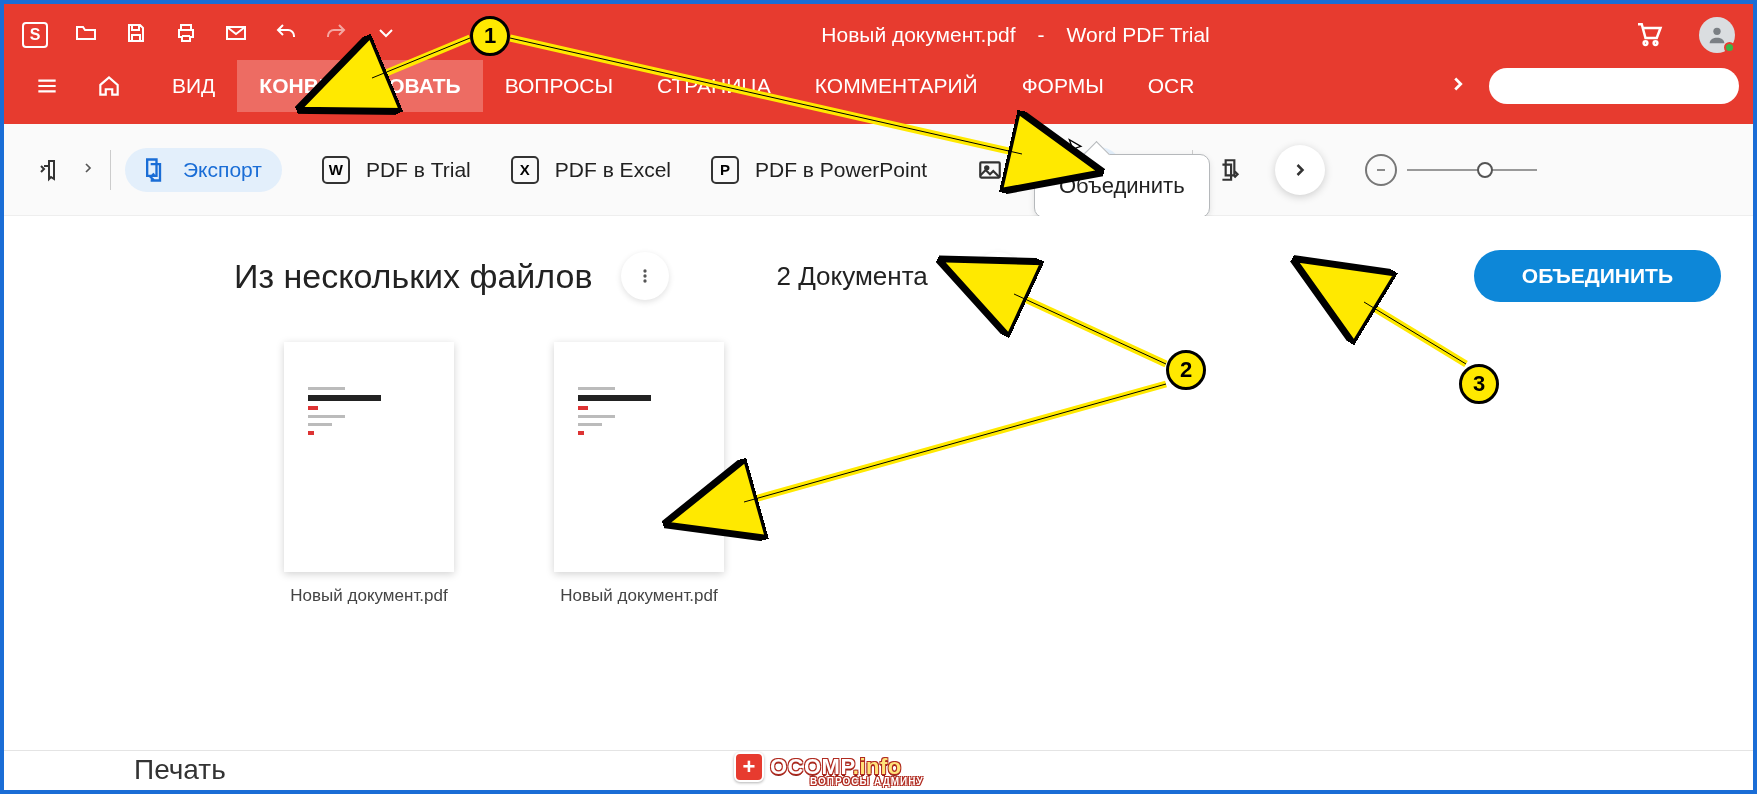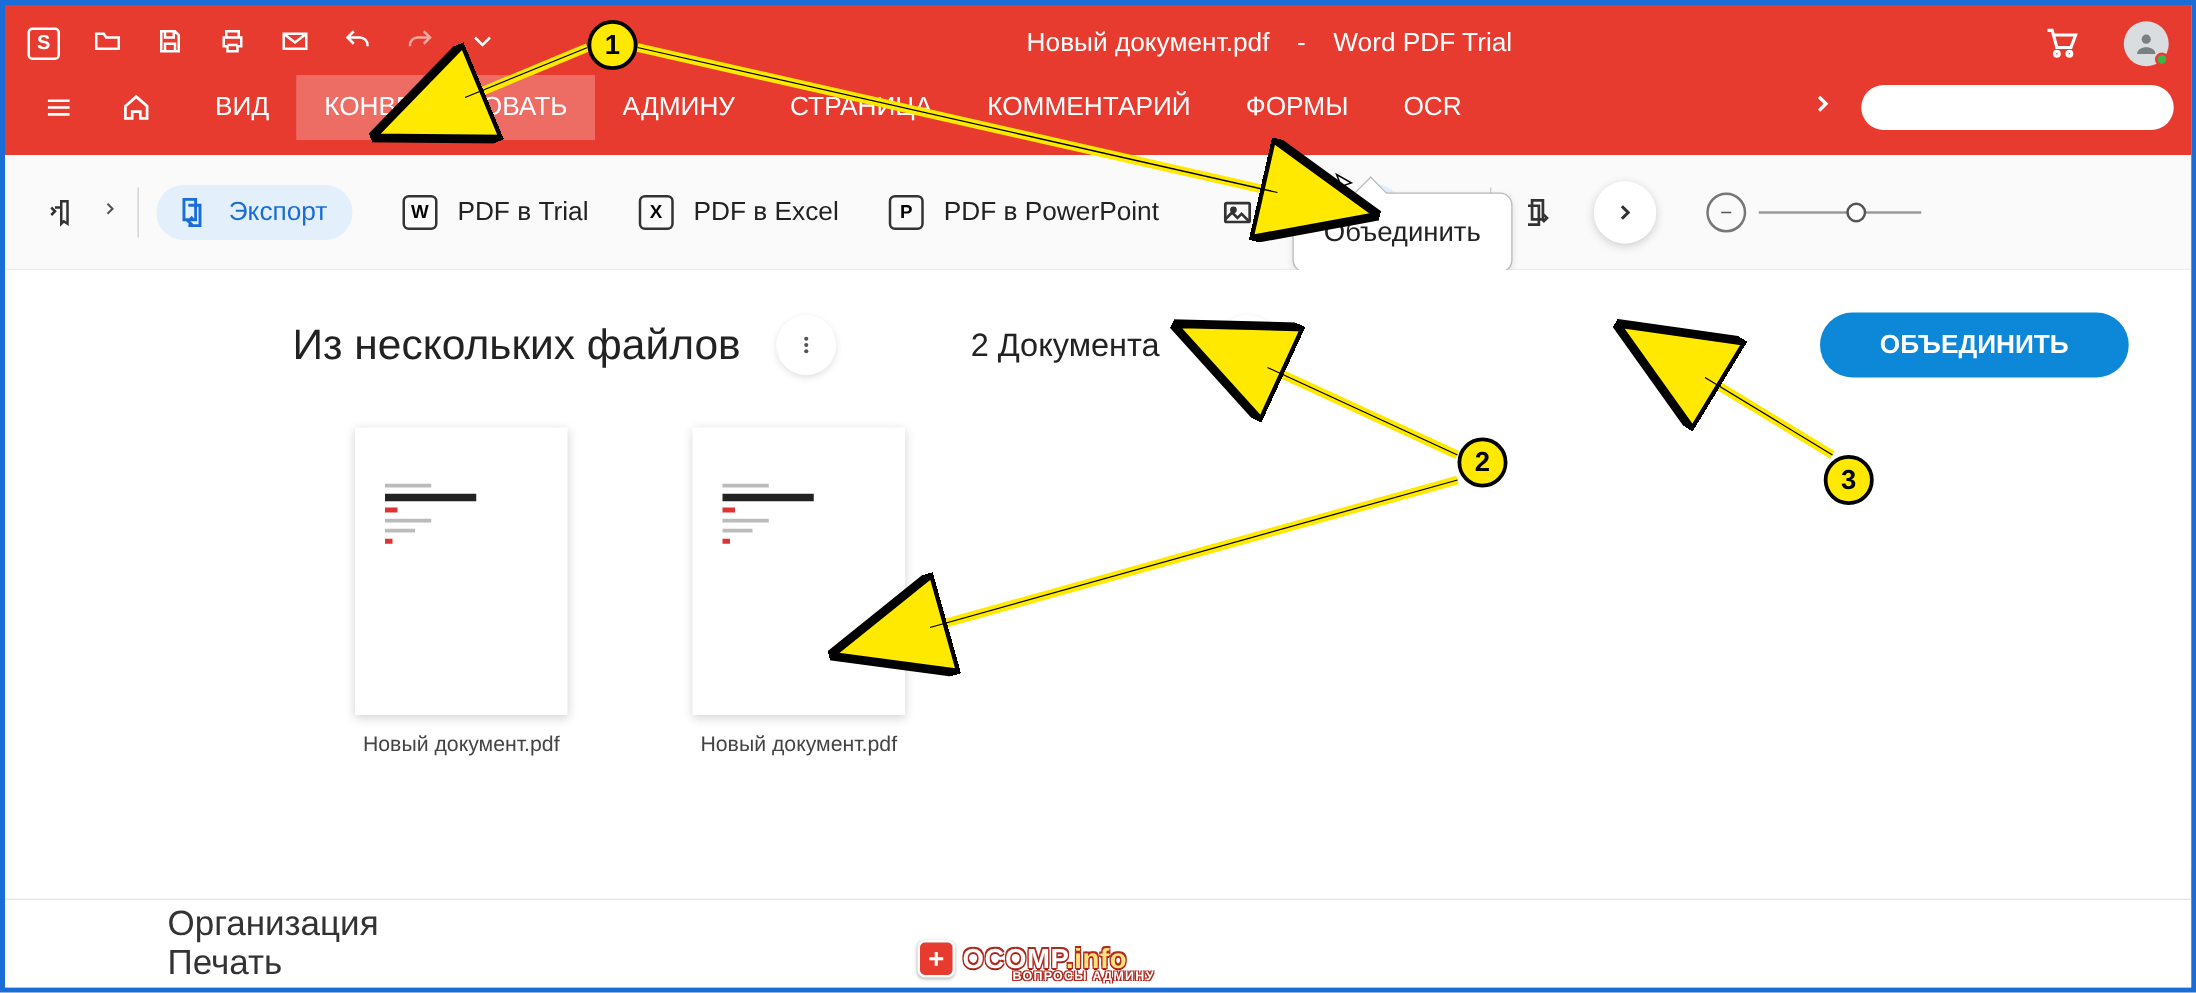--- a/index.html
+++ b/index.html
@@ -16,38 +16,38 @@
   .tb-right { display: flex; align-items: center; gap: 36px; margin-left: auto; }
   .avatar { width: 36px; height: 36px; border-radius: 50%; background: #dadde0; display: flex; align-items: center; justify-content: center; position: relative; }
   .avatar svg { fill: #7a7f84; }
   .avatar-dot { position: absolute; right: 0; bottom: 0; width: 11px; height: 11px; background: #3bb54a; border-radius: 50%; border: 2px solid #e73b2f; }
 
   .menubar { display: flex; align-items: center; height: 58px; padding: 0 14px 18px 22px; font-size: 21px; }
   .menu-icon { width: 42px; height: 42px; display: flex; align-items: center; justify-content: center; margin-right: 20px; }
   .menu-icon svg { stroke: #fff; fill: none; stroke-width: 2; }
   .menu-items { display: flex; align-items: center; }
   .menu-item { padding: 14px 22px; cursor: pointer; white-space: nowrap; }
-  .menu-item.active { background: rgba(255,255,255,0.25); font-weight: 400; }
+  .menu-item.active { background: rgba(255,255,255,0.25); font-weight: 700; }
   .menu-right { margin-left: auto; display: flex; align-items: center; gap: 20px; }
   .search-pill { width: 250px; height: 36px; background: #fff; border-radius: 18px; }
 
   
   .toolbar { display: flex; align-items: center; height: 92px; padding: 0 20px; background: #fafafa; border-bottom: 1px solid #eee; gap: 10px; }
   .tb-ic { width: 46px; height: 46px; display: flex; align-items: center; justify-content: center; border-radius: 50%; }
   .tb-divider { width: 1px; height: 40px; background: #ccc; margin: 0 4px; }
   .pill { display: flex; align-items: center; gap: 12px; padding: 8px 20px 8px 14px; border-radius: 26px; }
   .pill.blue { background: #e3effb; color: #1a6dd6; }
   .iconbox { width: 28px; height: 28px; border: 2px solid #333; border-radius: 5px; display: flex; align-items: center; justify-content: center; font-size: 15px; font-weight: 700; }
   .tool-label { font-size: 21px; color: #222; }
   .tb-group { display: flex; align-items: center; gap: 16px; margin-right: 30px; }
   .next-circle { width: 50px; height: 50px; border-radius: 50%; background: #fff; box-shadow: 0 2px 8px rgba(0,0,0,0.18); display: flex; align-items: center; justify-content: center; }
   .merge-ic { background: #e3effb; }
 
   
-  .content { padding: 34px 50px 20px 50px; position: relative; background: #fff; height: 480px; }
+  .content { padding: 34px 32px 20px 50px; position: relative; background: #fff; height: 480px; }
   .content-header { display: flex; align-items: center; gap: 28px; margin-left: 180px; }
   .content-title { font-size: 34px; color: #222; }
   .dots-btn { width: 48px; height: 48px; border-radius: 50%; background: #fff; box-shadow: 0 2px 6px rgba(0,0,0,0.12); display: flex; align-items: center; justify-content: center; }
   .doc-count { font-size: 26px; color: #222; margin-left: 80px; }
   .plus-btn { width: 48px; height: 48px; border-radius: 50%; background: #fff; box-shadow: 0 2px 6px rgba(0,0,0,0.12); display: flex; align-items: center; justify-content: center; font-size: 28px; margin-left: 18px; }
   .merge-btn { margin-left: auto; background: #0d87d8; color: #fff; font-size: 21px; font-weight: 700; padding: 14px 48px; border-radius: 30px; border: none; cursor: pointer; }
 
   .docs-row { display: flex; gap: 100px; margin: 40px 0 0 230px; }
   .doc { display: flex; flex-direction: column; align-items: center; gap: 14px; }
   .doc-thumb { width: 170px; height: 230px; background: #fff; box-shadow: 0 2px 8px rgba(0,0,0,0.18); padding: 45px 24px; display: flex; flex-direction: column; gap: 5px; }
@@ -136,21 +136,21 @@
         </svg>
       </div>
     <div class="menu-icon">
         <svg viewBox="0 0 24 24" width="26" height="26">
           <path d="M4 11l8-7 8 7v9h-5v-5h-6v5H4z"></path>
         </svg>
       </div>
     <div class="menu-items">
       <div class="menu-item">ВИД</div>
       <div class="menu-item active">КОНВЕРТИРОВАТЬ</div>
-      <div class="menu-item">АДМИНУ</div>
+      <div class="menu-item">ВОПРОСЫ</div>
       <div class="menu-item">СТРАНИЦА</div>
       <div class="menu-item">КОММЕНТАРИЙ</div>
       <div class="menu-item">ФОРМЫ</div>
       <div class="menu-item">OCR</div>
     </div>
     <div class="menu-right">
       <span><svg viewBox="0 0 24 24" width="22" height="22" fill="none" stroke="#fff" stroke-width="3">
             <path d="M9 6l6 6-6 6"></path>
           </svg></span>
       <div class="search-pill"></div>
@@ -278,21 +278,20 @@
           <div class="gray"></div>
           <div class="gray" style="width:20%"></div>
           <div class="dot" style="width:6px"></div>
       </div>
       <div class="doc-name">Новый документ.pdf</div>
     </div>
   </div>
 </div>
 
 <div class="bottom-peek">
-  <div>Организация</div>
   <div>Печать</div>
 </div>
 <div class="watermark">
   <div class="wm-plus">+</div>
   <div style="position:relative">
     <span class="wm-text"><span>OCOMP</span><span class="wm-info">.info</span></span>
     <span class="wm-sub">ВОПРОСЫ АДМИНУ</span>
   </div>
 </div>
 

